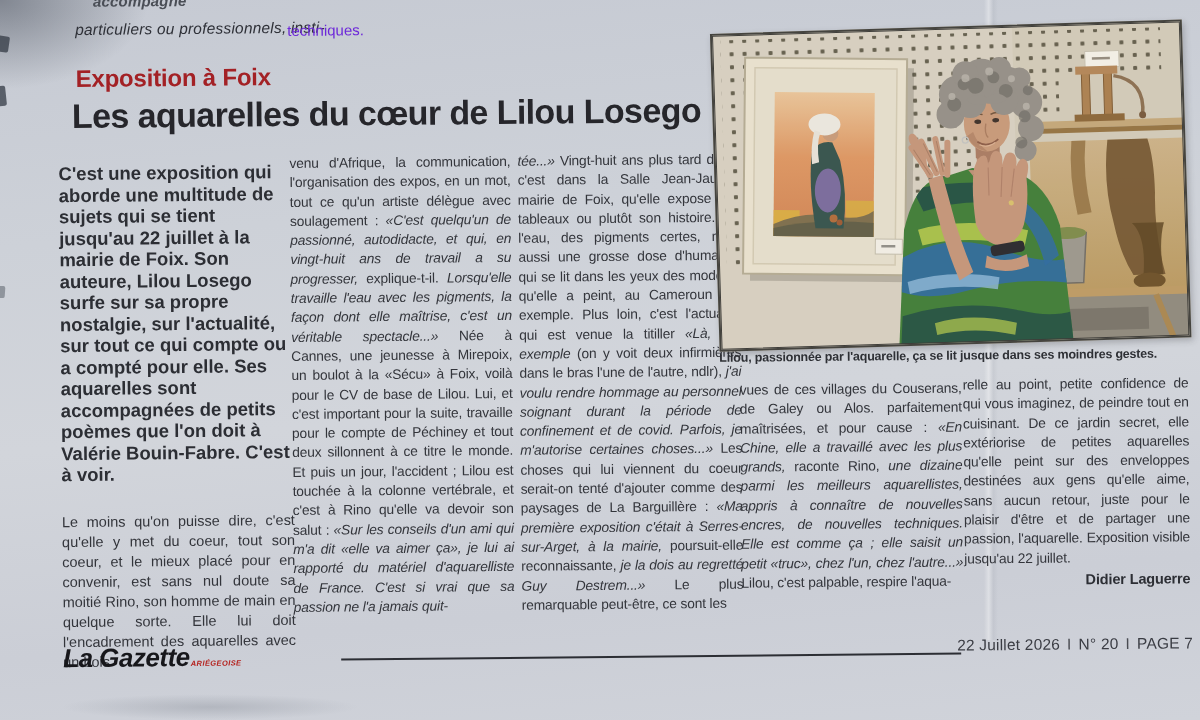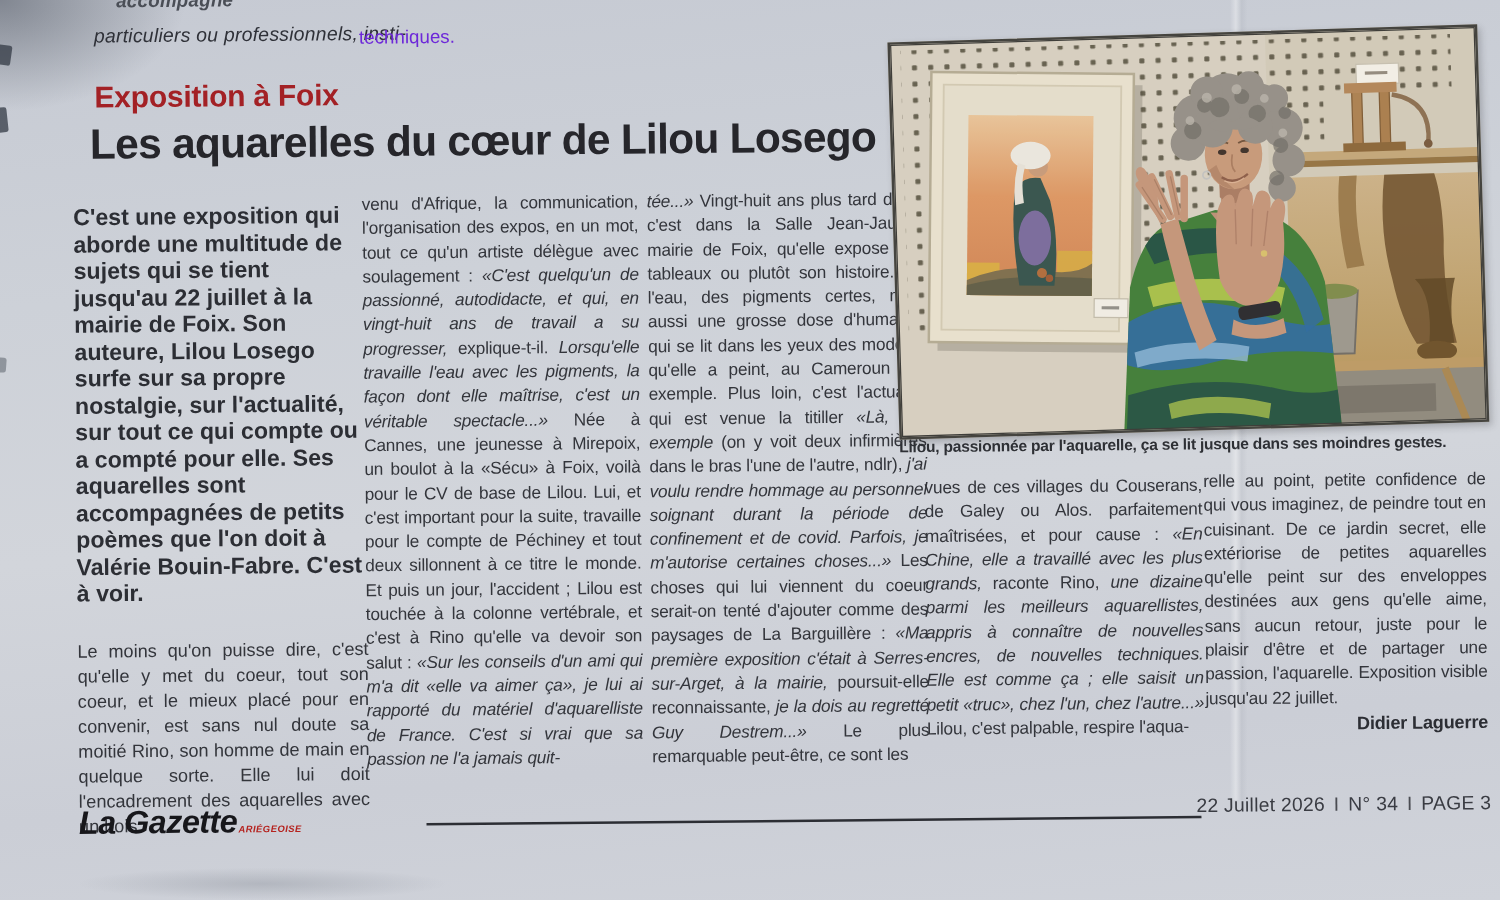--- a/index.html
+++ b/index.html
@@ -259,16 +259,16 @@
       <rect x="0" y="0" width="468" height="314" fill="none" stroke="#3f3e3a" stroke-width="2"></rect>
     </svg>
   </figure>
   <figcaption class="caption">Lilou, passionnée par l'aquarelle, ça se lit jusque dans ses moindres gestes.</figcaption>
 
   <div class="footer-rule"></div>
   <div class="footer-logo">
     <span>La Gazette</span><span class="sub">ARIÉGEOISE</span>
   </div>
   <div class="pageinfo">
-    <span>22 Juillet 2026</span><span class="sep">I</span><span>N° 34</span><span class="sep">I</span><span>PAGE 3</span>
+    <span>22 Juillet 2026</span><span class="sep">I</span><span>N° 20</span><span class="sep">I</span><span>PAGE 7</span>
   </div>
 
 </div>
 
 </body></html>

